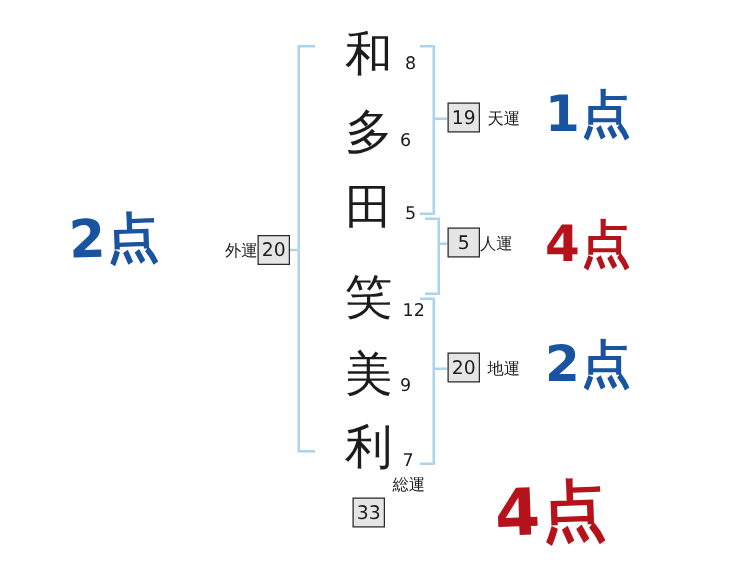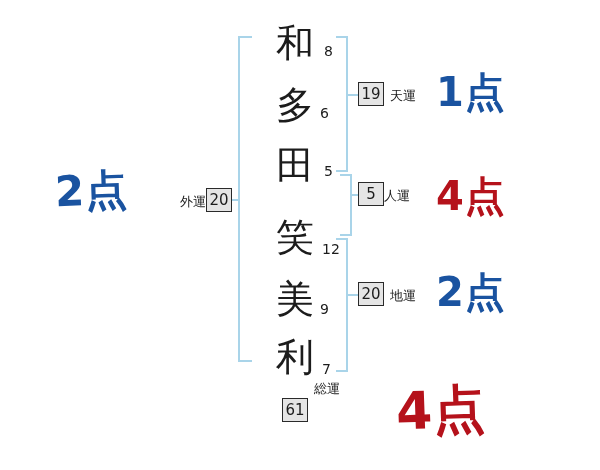--- a/index.html
+++ b/index.html
@@ -80,21 +80,21 @@
   <div class="abs flabel" style="left:384px;top:189px">人運</div>
 
   <div class="abs bracket" style="left:346px;top:238px;width:2px;height:134px"></div>
   <div class="abs bracket" style="left:336px;top:238px;width:10px;height:2px"></div>
   <div class="abs bracket" style="left:336px;top:370px;width:10px;height:2px"></div>
   <div class="abs bracket" style="left:348px;top:294px;width:10px;height:2px"></div>
 
   <div class="abs fbox" style="left:358px;top:282px">20</div>
   <div class="abs flabel" style="left:390px;top:289px">地運</div>
 
-  <div class="abs fbox" style="left:282px;top:398px">61</div>
+  <div class="abs fbox" style="left:282px;top:398px">33</div>
   <div class="abs flabel" style="left:314px;top:382px">総運</div>
 
   <div class="abs score blue s42" style="left:55px;top:170px">2点</div>
   <div class="abs score blue s40" style="left:436px;top:72px">1点</div>
   <div class="abs score red s40" style="left:436px;top:176px">4点</div>
   <div class="abs score blue s40" style="left:436px;top:272px">2点</div>
   <div class="abs score red s52" style="left:396px;top:384px">4点</div>
 
 </div>
 

